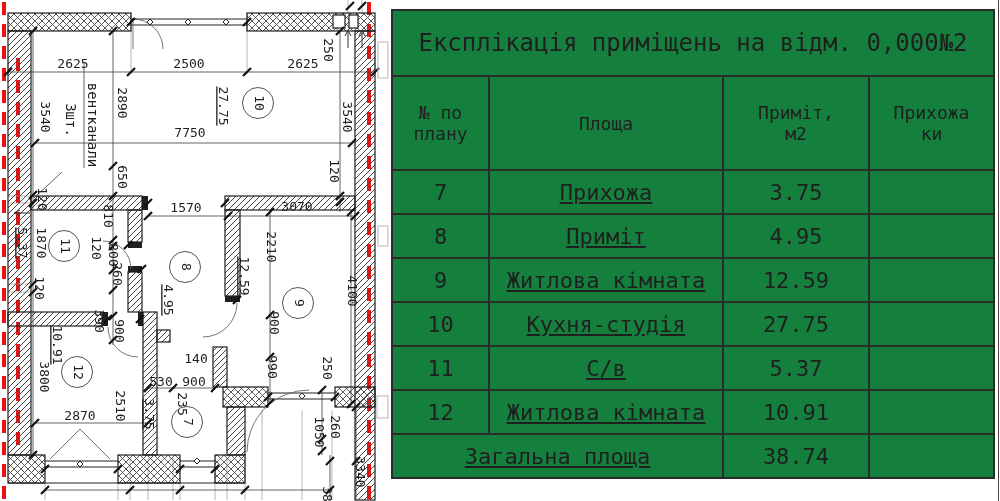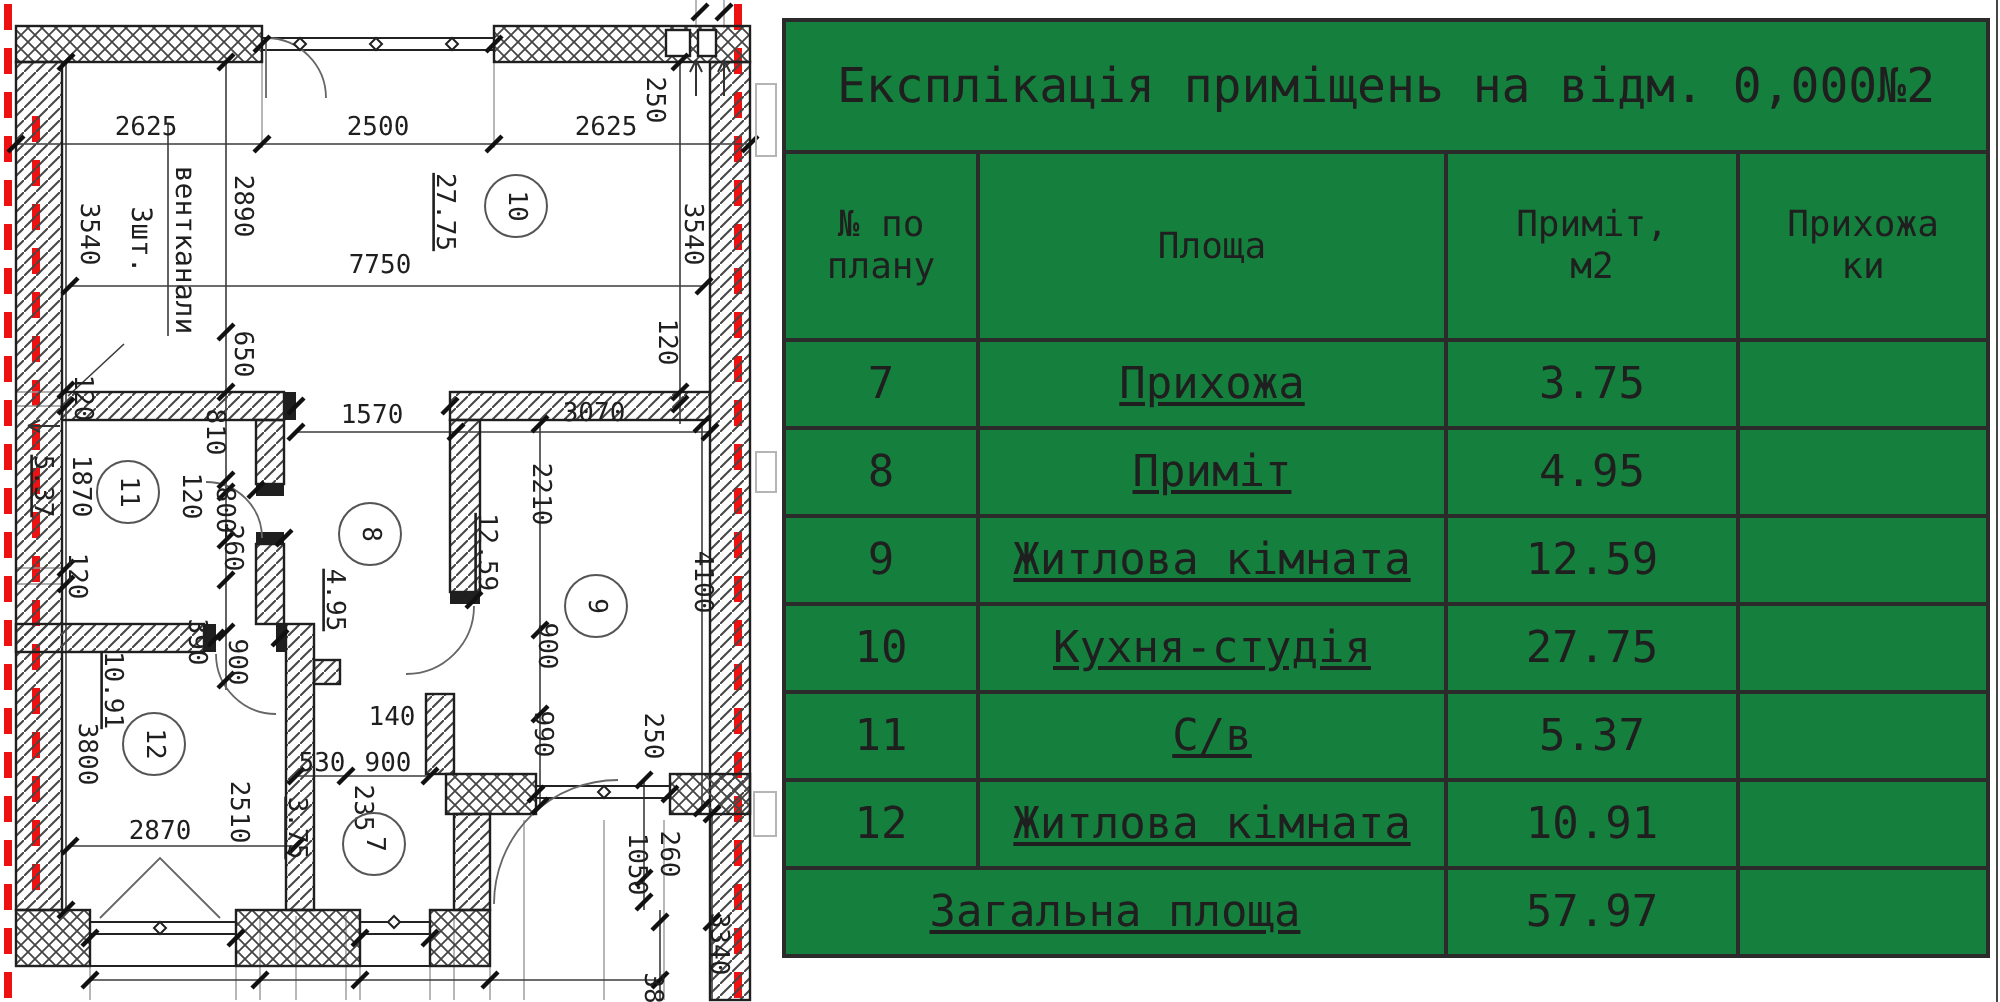--- a/index.html
+++ b/index.html
@@ -232,19 +232,19 @@
       <tr>
         <td class="c0">12</td>
         <td class="c1">Житлова кімната</td>
         <td class="c2">10.91</td>
         <td class="c3"></td>
       </tr>
     </tbody>
   <tbody>
     <tr class="total-row">
       <td class="c1 total-label" colspan="2">Загальна площа</td>
-      <td class="c2">57.97</td>
+      <td class="c2">38.74</td>
       <td class="c3"></td>
     </tr>
   </tbody>
 </table>
 
 <div id="right-edge"></div>
 
 </body></html>

